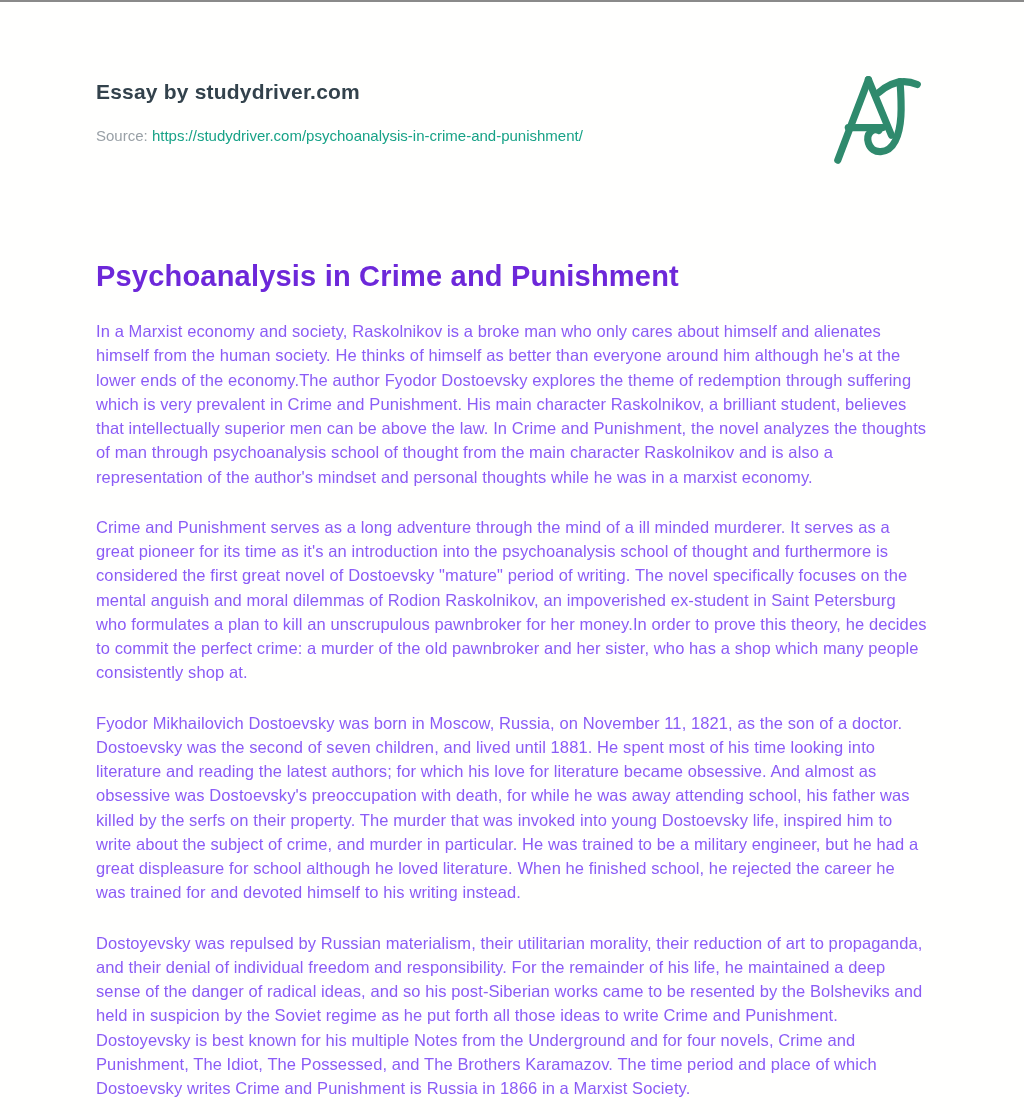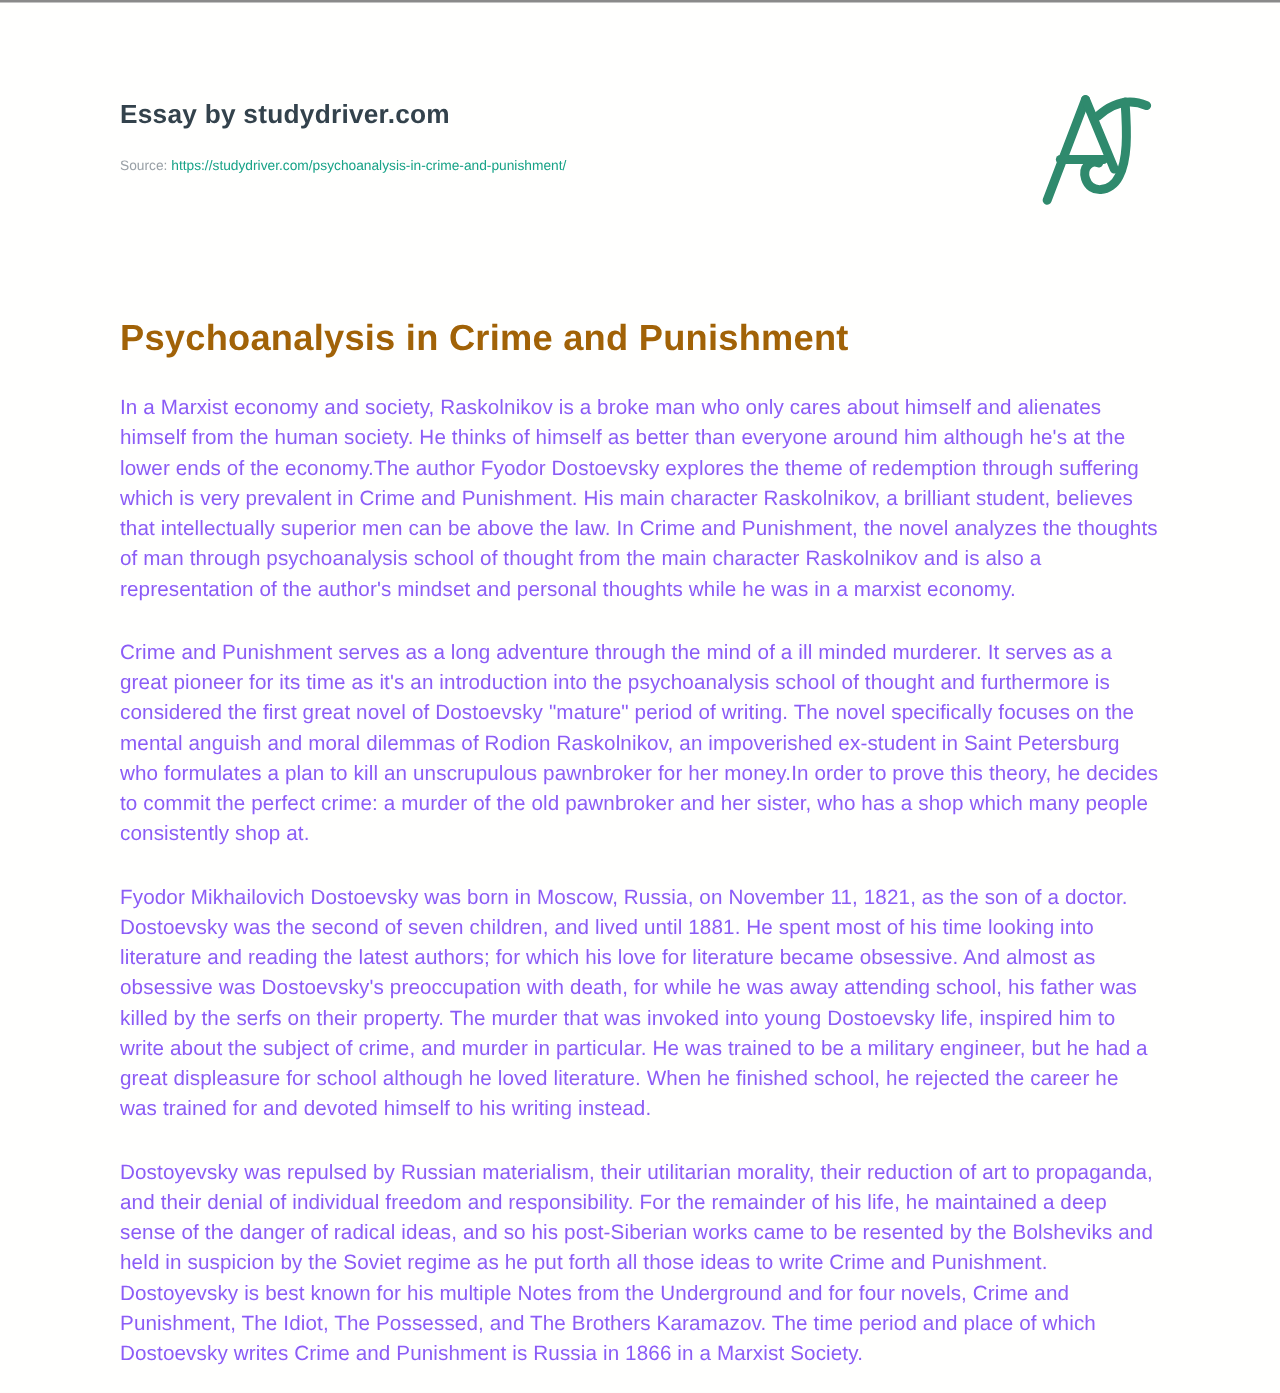--- a/index.html
+++ b/index.html
@@ -23,42 +23,42 @@
 
   .byline {
     font-size: 21px;
     font-weight: 700;
     color: #33424c;
     letter-spacing: 0.2px;
   }
 
   .source-row {
     margin-top: 23px;
-    font-size: 11px;
+    font-size: 15px;
     color: #99a0a6;
   }
 
   .source-row a {
     color: #17a287;
     text-decoration: none;
   }
 
   .logo {
     position: absolute;
     top: 70px;
     right: 98px;
     width: 96px;
     height: 92px;
   }
 
   .essay-title {
     margin-top: 116px;
     font-size: 29px;
     font-weight: 700;
-    color: #a16207;
+    color: #6d28d9;
     letter-spacing: 0.2px;
   }
 
   .essay-body p {
     margin-top: 26px;
     font-size: 16.5px;
     line-height: 1.47;
     color: #8b5cf6;
     letter-spacing: 0.1px;
   }

